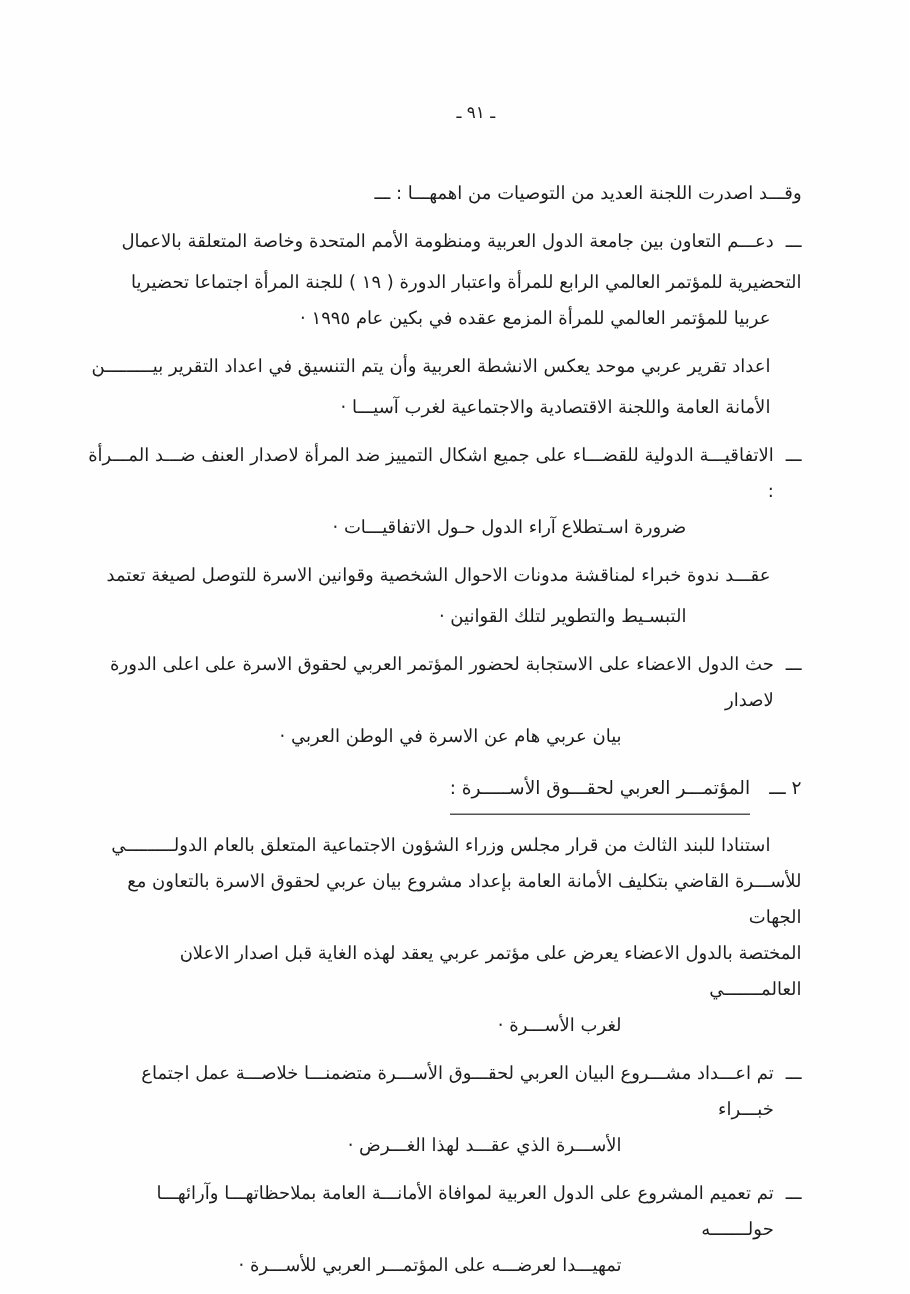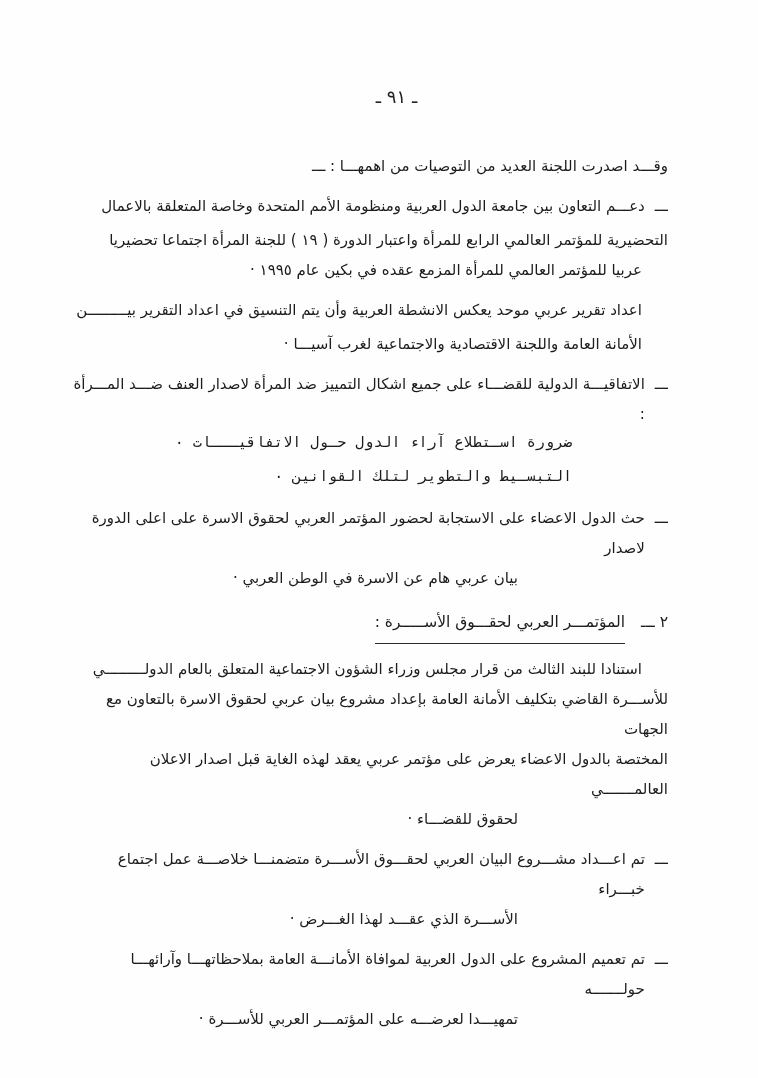--- a/index.html
+++ b/index.html
@@ -9,21 +9,21 @@
     box-sizing:border-box;
     background:#fefefe;
     overflow:hidden;
     direction:rtl;
     font-family:"DejaVu Sans",sans-serif;
     color:#1c1c1c;
     padding:86px 90px 0 70px;
   }
   .page-number{
     text-align:center;
-    font-size:18px;
+    font-size:14px;
     letter-spacing:2px;
     margin:0 0 44px 55px;
     color:#222;
   }
   .tline{
     display:flex;
     align-items:baseline;
     font-size:15px;
     line-height:30px;
     white-space:pre-wrap;
@@ -32,21 +32,21 @@
   .tline .marker{
     flex:0 0 auto;
     margin-left:10px;
     color:#1c1c1c;
   }
   .tline .marker:empty{display:none;}
   .ltext{flex:0 1 auto;}
   .gap{margin-top:10px;}
   .gap-sm{margin-top:4px;align-items:flex-end;}
   .ind-sm{padding-right:26px;}
-  .ind-md{padding-right:96px;font-family:Liberation Mono, monospace;}
+  .ind-md{padding-right:96px;}
   .ind-lg{padding-right:150px;}
   .heading{
     font-size:15.5px;
     margin-top:14px;
     margin-bottom:6px;
   }
   .heading .marker{margin-left:16px;}
   .heading .ltext{
     border-bottom:1.5px solid #2b2b2b;
     padding-bottom:6px;
@@ -88,20 +88,24 @@
 
   <div class="tline gap">
     <span class="marker">ـــ</span>
     <span class="ltext">الاتفاقيـــة الدولية للقضـــاء على جميع اشكال التمييز ضد المرأة لاصدار العنف ضـــد المـــرأة :</span>
   </div>
   <div class="tline ind-md">
     
     <span class="ltext">ضرورة اسـتطلاع آراء الدول حـول الاتفاقيـــات ·</span>
   </div>
 
+  <div class="tline gap ind-sm">
+    
+    <span class="ltext">عقـــد ندوة خبراء لمناقشة مدونات الاحوال الشخصية وقوانين الاسرة للتوصل لصيغة تعتمد</span>
+  </div>
   <div class="tline gap-sm ind-md">
     
     <span class="ltext">التبسـيط والتطوير لتلك القوانين ·</span>
   </div>
 
   <div class="tline gap">
     <span class="marker">ـــ</span>
     <span class="ltext">حث الدول الاعضاء على الاستجابة لحضور المؤتمر العربي لحقوق الاسرة على اعلى الدورة لاصدار</span>
   </div>
   <div class="tline ind-lg">
@@ -121,21 +125,21 @@
   <div class="tline">
     
     <span class="ltext">للأســـرة القاضي بتكليف الأمانة العامة بإعداد مشروع بيان عربي لحقوق الاسرة بالتعاون مع الجهات</span>
   </div>
   <div class="tline">
     
     <span class="ltext">المختصة بالدول الاعضاء يعرض على مؤتمر عربي يعقد لهذه الغاية قبل اصدار الاعلان العالمـــــــي</span>
   </div>
   <div class="tline ind-lg">
     
-    <span class="ltext">لحقوق للقضـــاء ·</span>
+    <span class="ltext">لغرب الأســـرة ·</span>
   </div>
 
   <div class="tline gap">
     <span class="marker">ـــ</span>
     <span class="ltext">تم اعـــداد مشـــروع البيان العربي لحقـــوق الأســـرة متضمنـــا خلاصـــة عمل اجتماع خبـــراء</span>
   </div>
   <div class="tline ind-lg">
     
     <span class="ltext">الأســـرة الذي عقـــد لهذا الغـــرض ·</span>
   </div>

